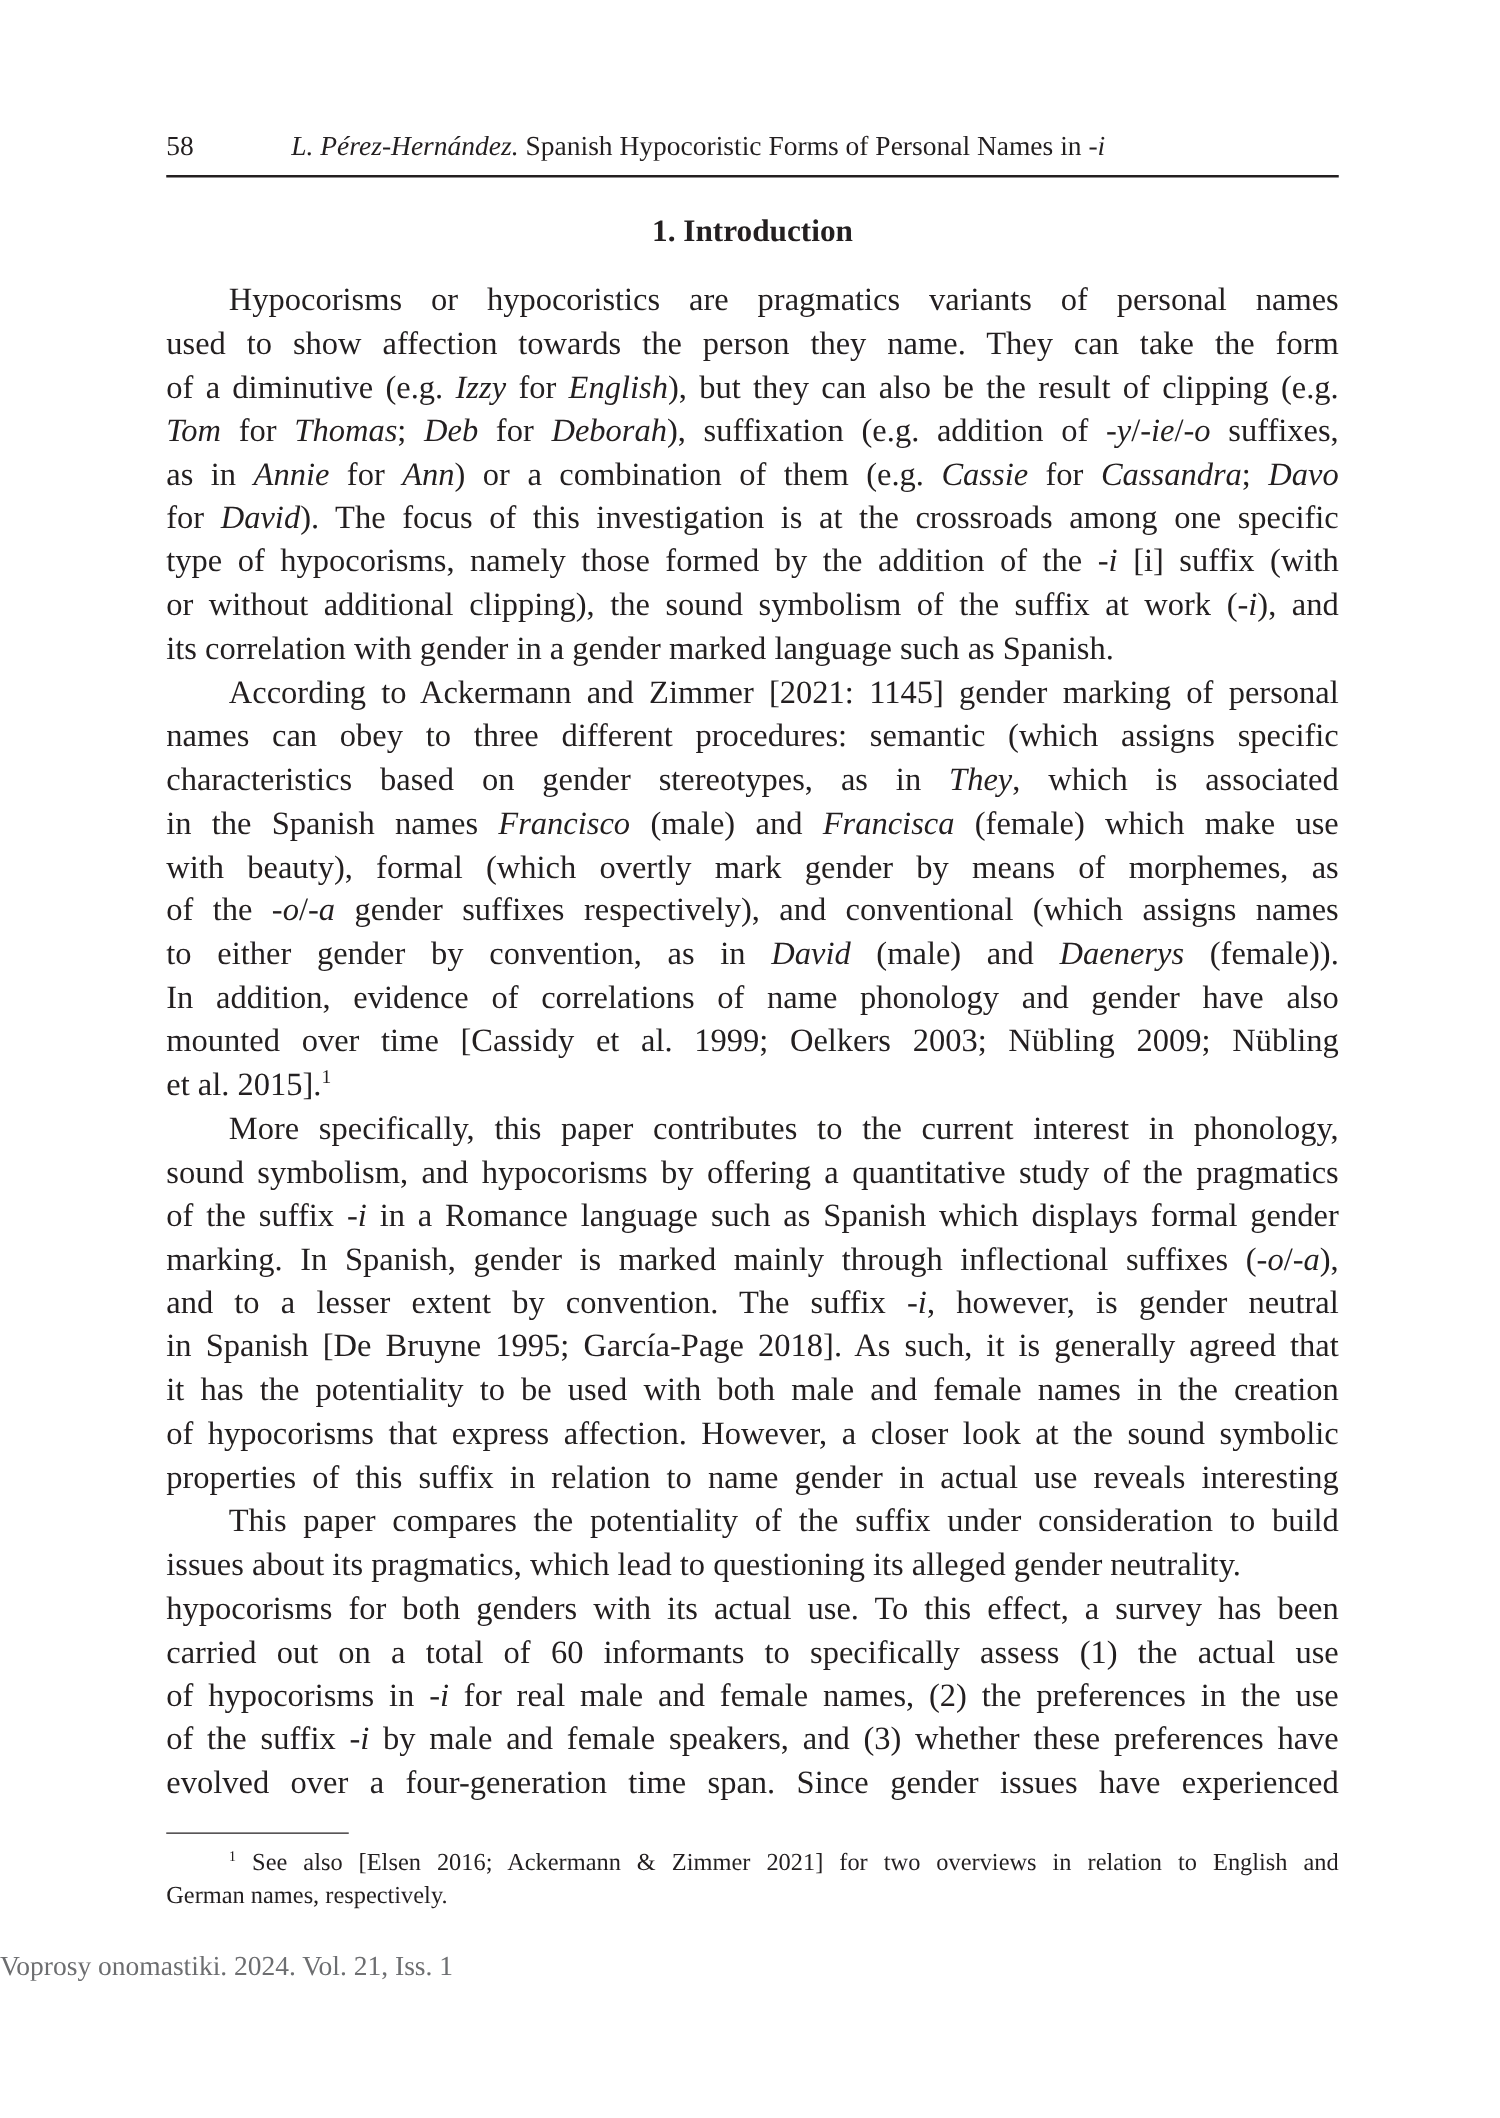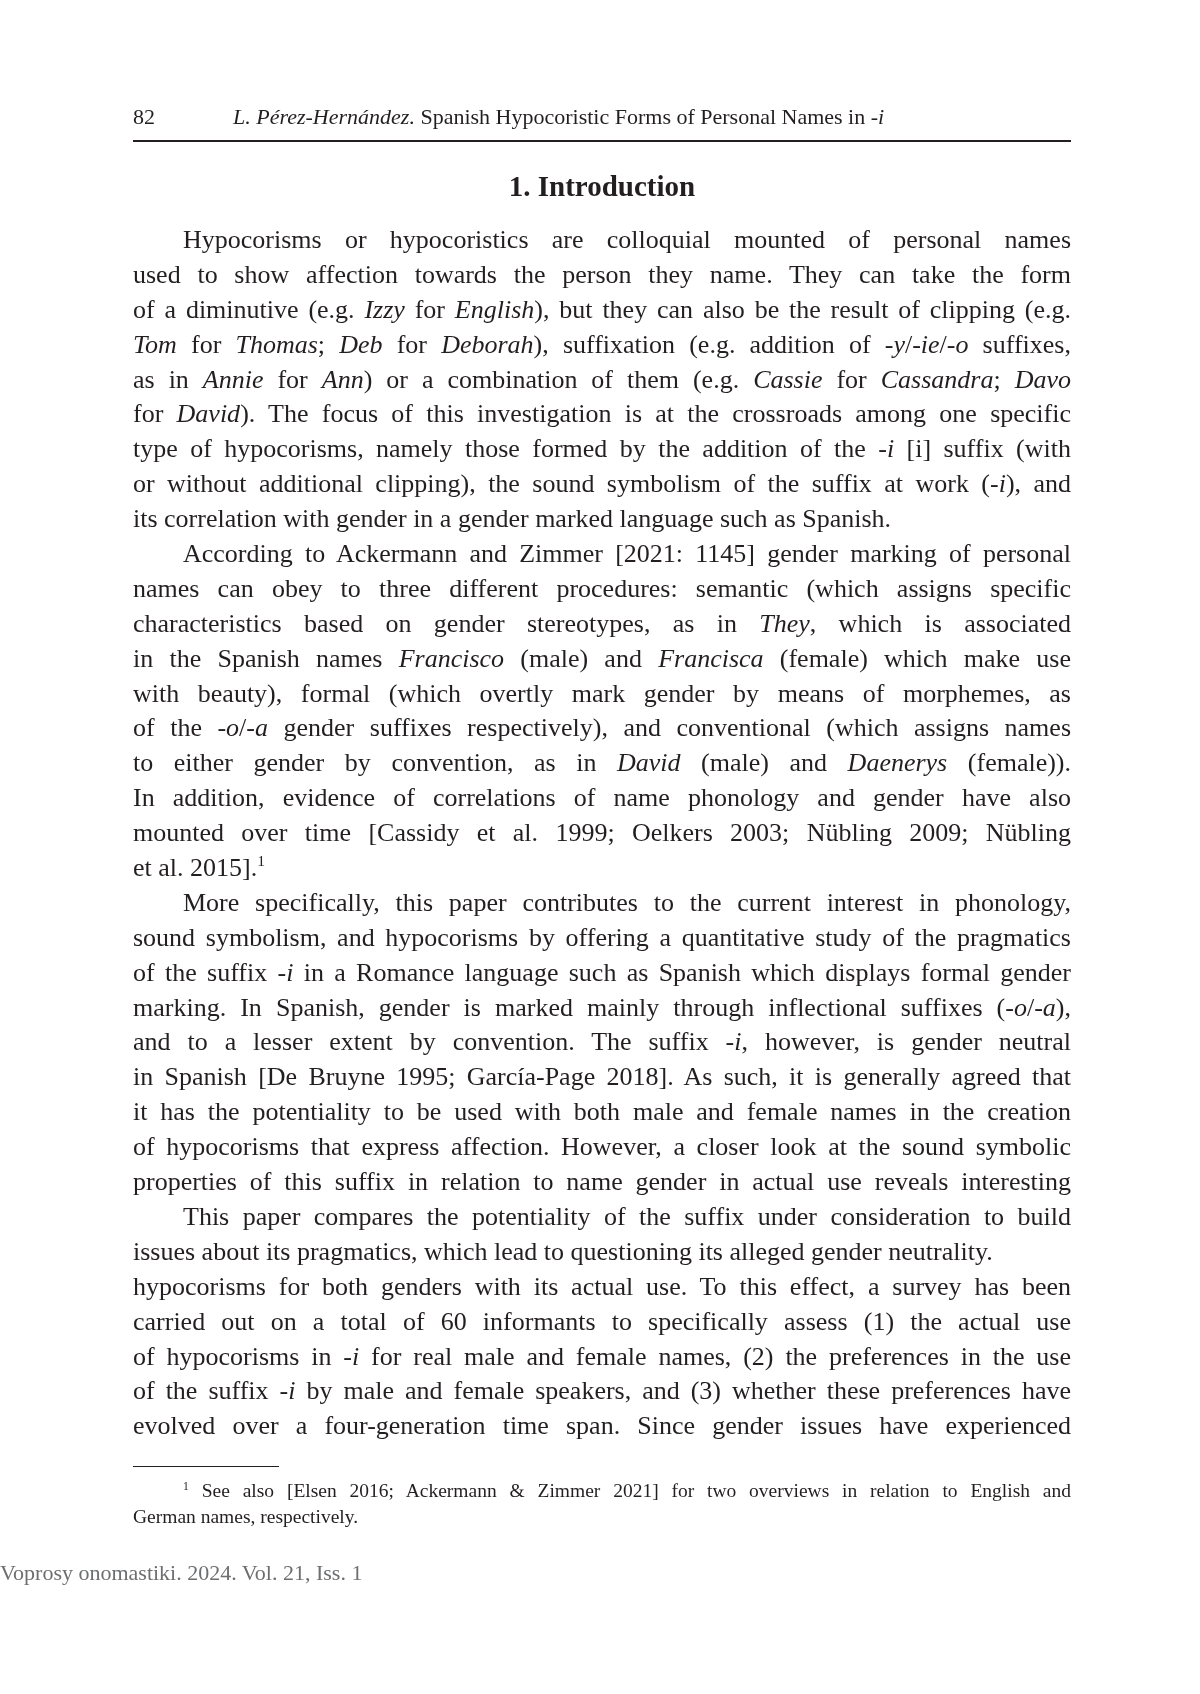--- a/index.html
+++ b/index.html
@@ -2,45 +2,45 @@
 <html><head>
   <meta charset="utf-8">
   <style>
     html, body { margin: 0; padding: 0; background: #ffffff; }
     body { width: 1200px; height: 1694px; position: relative; overflow: hidden;
       font-family: "Liberation Serif", "DejaVu Serif", serif; color: #231f20; }
     .header { position: absolute; left: 133px; top: 104px; width: 938px; height: 26px; font-size: 22px; line-height: 26px; white-space: nowrap; }
     .header .pno { position: absolute; left: 0; top: 0; }
     .header .run { position: absolute; left: 100px; top: 0; }
     .rule { position: absolute; left: 133px; top: 140px; width: 938px; height: 2px; background: #231f20; }
-    .section-title { position: absolute; left: 133px; width: 938px; top: 170px; text-align: center; font-weight: bold; font-size: 29px; line-height: 32px; }
+    .section-title { position: absolute; left: 133px; width: 938px; top: 170px; text-align: center; font-weight: bold; font-size: 25px; line-height: 32px; }
     .body { position: absolute; left: 133px; top: 223px; width: 938px; font-size: 26px; }
     .line { height: 34.9px; line-height: 34.9px; white-space: nowrap; text-align: justify; text-align-last: justify; overflow: visible; }
     .line.last { text-align-last: left; }
     .line.indent { padding-left: 50px; }
     .fn-rule { position: absolute; left: 133px; top: 1466px; width: 146px; height: 1px; background: #231f20; }
     .footnote { position: absolute; left: 133px; top: 1478px; width: 938px; font-size: 19.5px; }
     .footnote .line { height: 26px; line-height: 26px; }
     sup { font-size: 60%; vertical-align: super; line-height: 0; }
     .footer { position: absolute; left: 0; width: 1200px; top: 1559px; text-align: left; font-size: 22px; color: #6d6e70; line-height: 28px; }
     i { font-style: italic; }
   </style>
 </head>
 <body>
 
 <div class="header">
-  <span class="pno">82</span>
+  <span class="pno">58</span>
   <span class="run"><i>L. Pérez-Hernández.</i><span style="white-space:pre"> Spanish Hypocoristic Forms of Personal Names in </span><i>-i</i></span>
 </div>
 <div class="rule"></div>
 
 <div class="section-title">1. Introduction</div>
 
 <div class="body" id="body">
-    <div class="line indent">Hypocorisms or hypocoristics are colloquial mounted of personal names</div>
+    <div class="line indent">Hypocorisms or hypocoristics are pragmatics variants of personal names</div>
     <div class="line">used to show affection towards the person they name. They can take the form</div>
     <div class="line">of a diminutive (e.g. <i>Izzy</i> for <i>English</i>), but they can also be the result of clipping (e.g.</div>
     <div class="line"><i>Tom</i> for <i>Thomas</i>; <i>Deb</i> for <i>Deborah</i>), suffixation (e.g. addition of -<i>y</i>/-<i>ie</i>/-<i>o</i> suffixes,</div>
     <div class="line">as in <i>Annie</i> for <i>Ann</i>) or a combination of them (e.g. <i>Cassie</i> for <i>Cassandra</i>; <i>Davo</i></div>
     <div class="line">for <i>David</i>). The focus of this investigation is at the crossroads among one specific</div>
     <div class="line">type of hypocorisms, namely those formed by the addition of the -<i>i</i> [i] suffix (with</div>
     <div class="line">or without additional clipping), the sound symbolism of the suffix at work (-<i>i</i>), and</div>
     <div class="line last">its correlation with gender in a gender marked language such as Spanish.</div>
     <div class="line indent">According to Ackermann and Zimmer [2021: 1145] gender marking of personal</div>
     <div class="line">names can obey to three different procedures: semantic (which assigns specific</div>

